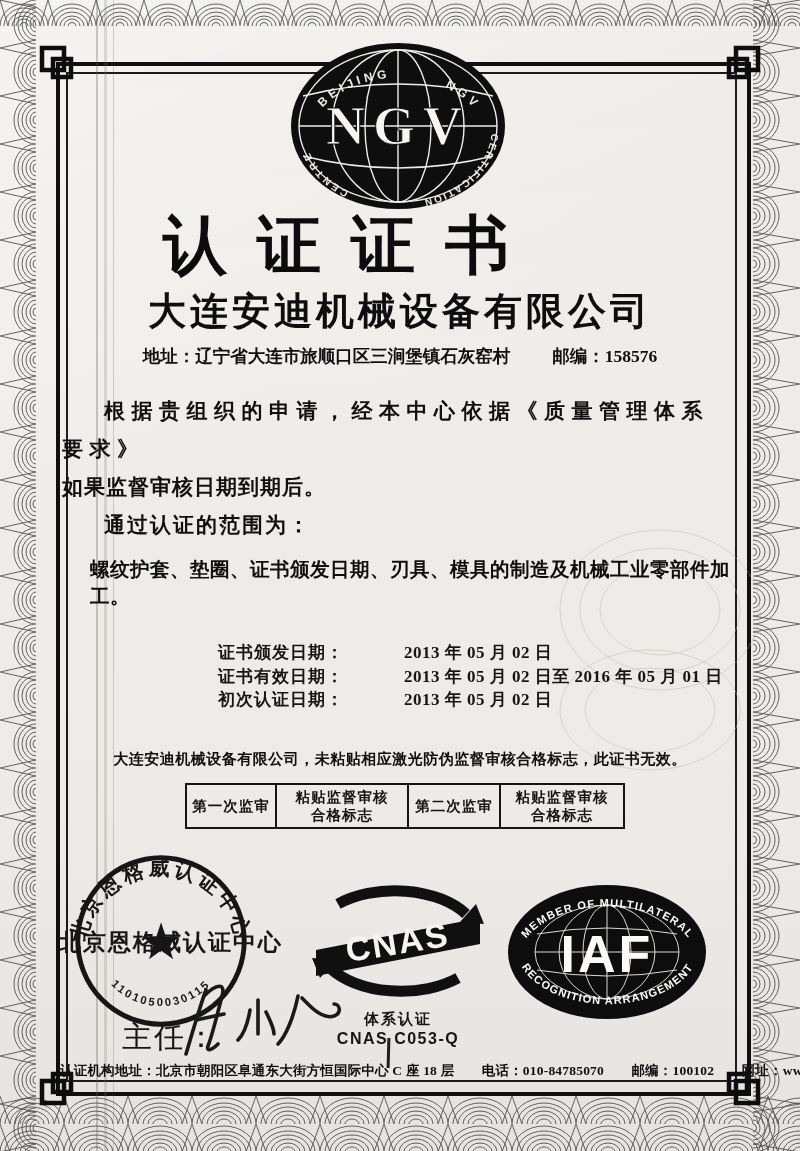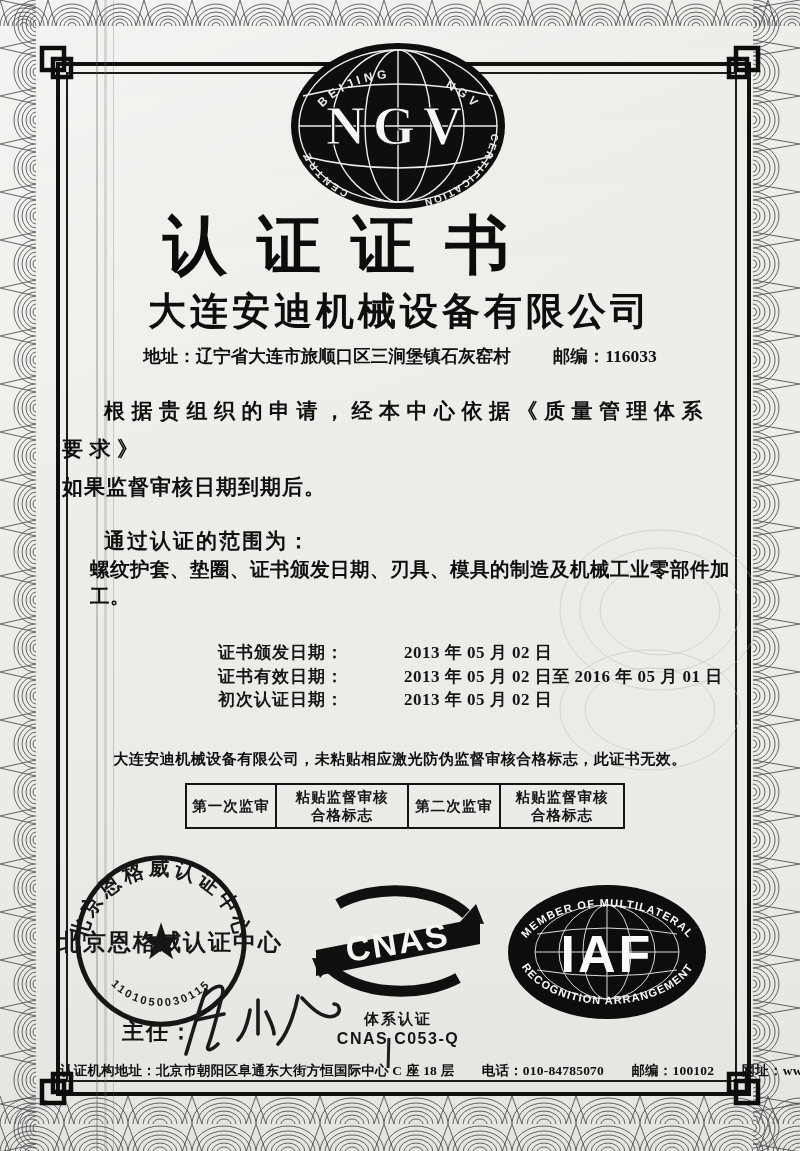--- a/index.html
+++ b/index.html
@@ -33,41 +33,41 @@
   .company{position:absolute; left:0; top:286px; width:800px; text-align:center;
     font-size:38px; font-weight:bold; letter-spacing:4px; color:#0e0e0e;}
   .addr-row{position:absolute; left:0; top:344px; width:800px; text-align:center;
     font-size:17.5px; font-weight:bold; color:#101010;}
   .addr-row .gap{display:inline-block; width:42px;}
   .body-text{position:absolute; left:62px; top:392px; width:680px;
     font-size:21px; font-weight:600; line-height:38px; color:#101010;}
   .bl1{letter-spacing:6.5px; text-indent:2em;}
   .bl2{letter-spacing:1.5px;}
   .bl3{letter-spacing:1px;}
-  .bl4{letter-spacing:2px; text-indent:2em;margin-top:16px;}
+  .bl4{letter-spacing:2px; text-indent:2em;}
   .scope{position:absolute; left:90px; top:556px; width:640px;
     font-size:19.5px; font-weight:bold; letter-spacing:.5px; color:#0e0e0e;}
   .fields{position:absolute; left:218px; top:641px; font-size:17px; font-weight:bold;}
   .field-row{display:flex; height:23.5px; line-height:23.5px;}
   .field-label{width:152px; letter-spacing:1px;}
   .field-value{margin-left:34px; white-space:nowrap; letter-spacing:.5px;}
   .note{position:absolute; left:0; top:750px; width:800px; text-align:center;
     font-size:15px; font-weight:bold; letter-spacing:.5px; color:#101010;}
   
   .sup-table{position:absolute; left:185px; top:783px; display:flex;
     border:2px solid #151515; background:transparent;}
   .sup-cell{border-right:2px solid #151515; display:flex; flex-direction:column;
     align-items:center; justify-content:center; height:42px;
     font-size:14.5px; font-weight:bold; line-height:18px; letter-spacing:1px;}
   .sup-cell:last-child{border-right:none;}
   .w1{width:88px;} .w2{width:130px;} .w3{width:90px;} .w4{width:122px;}
   
   .issuer-name{position:absolute; left:58px; top:927px; font-size:23px; font-weight:bold;
     letter-spacing:2px; color:#161616;}
-  .director{position:absolute; left:122px; top:1017px; font-size:22px; font-weight:bold;
+  .director{position:absolute; left:122px; top:1017px; font-size:30px; font-weight:normal;
     letter-spacing:2px;}
   .cnas-type{position:absolute; left:308px; top:1010px; width:180px; text-align:center;
     font-size:15px; font-weight:bold; letter-spacing:2px;}
   .cnas-no{position:absolute; left:308px; top:1030px; width:180px; text-align:center;
     font-family:"Liberation Sans","DejaVu Sans",sans-serif;
     font-size:16px; font-weight:bold; letter-spacing:1.5px;}
   .footer-line{position:absolute; left:60px; top:1062px; width:680px; text-align:center;
     font-size:13.5px; font-weight:bold; letter-spacing:.2px; color:#101010; white-space:nowrap;}
   
   svg text{font-family:"Liberation Sans","DejaVu Sans",sans-serif;}
@@ -215,21 +215,21 @@
       <text><textPath href="#ngvTopArc" startOffset="12%">BEIJING</textPath></text>
       <text><textPath href="#ngvTopArc" startOffset="72%">NGV</textPath></text>
       <text font-size="10" letter-spacing="2"><textPath href="#ngvRightArc" startOffset="6%">CERTIFICATION</textPath></text>
       <text font-size="10" letter-spacing="3"><textPath href="#ngvLeftArc" startOffset="30%">CENTRE</textPath></text>
     </g>
   </svg>
 
   <div class="title">认证证书</div>
   <div class="company">大连安迪机械设备有限公司</div>
   <div class="addr-row">
-    <span>地址：辽宁省大连市旅顺口区三涧堡镇石灰窑村</span><span class="gap"></span><span>邮编：116033</span>
+    <span>地址：辽宁省大连市旅顺口区三涧堡镇石灰窑村</span><span class="gap"></span><span>邮编：158576</span>
   </div>
 
   <div class="body-text">
     <div class="bl1">根据贵组织的申请，经本中心依据《质量管理体系　　要求》</div>
     <div class="bl3">如果监督审核日期到期后。</div>
     <div class="bl4">通过认证的范围为：</div>
   </div>
 
   <div class="scope">螺纹护套、垫圈、证书颁发日期、刃具、模具的制造及机械工业零部件加工。</div>
 

